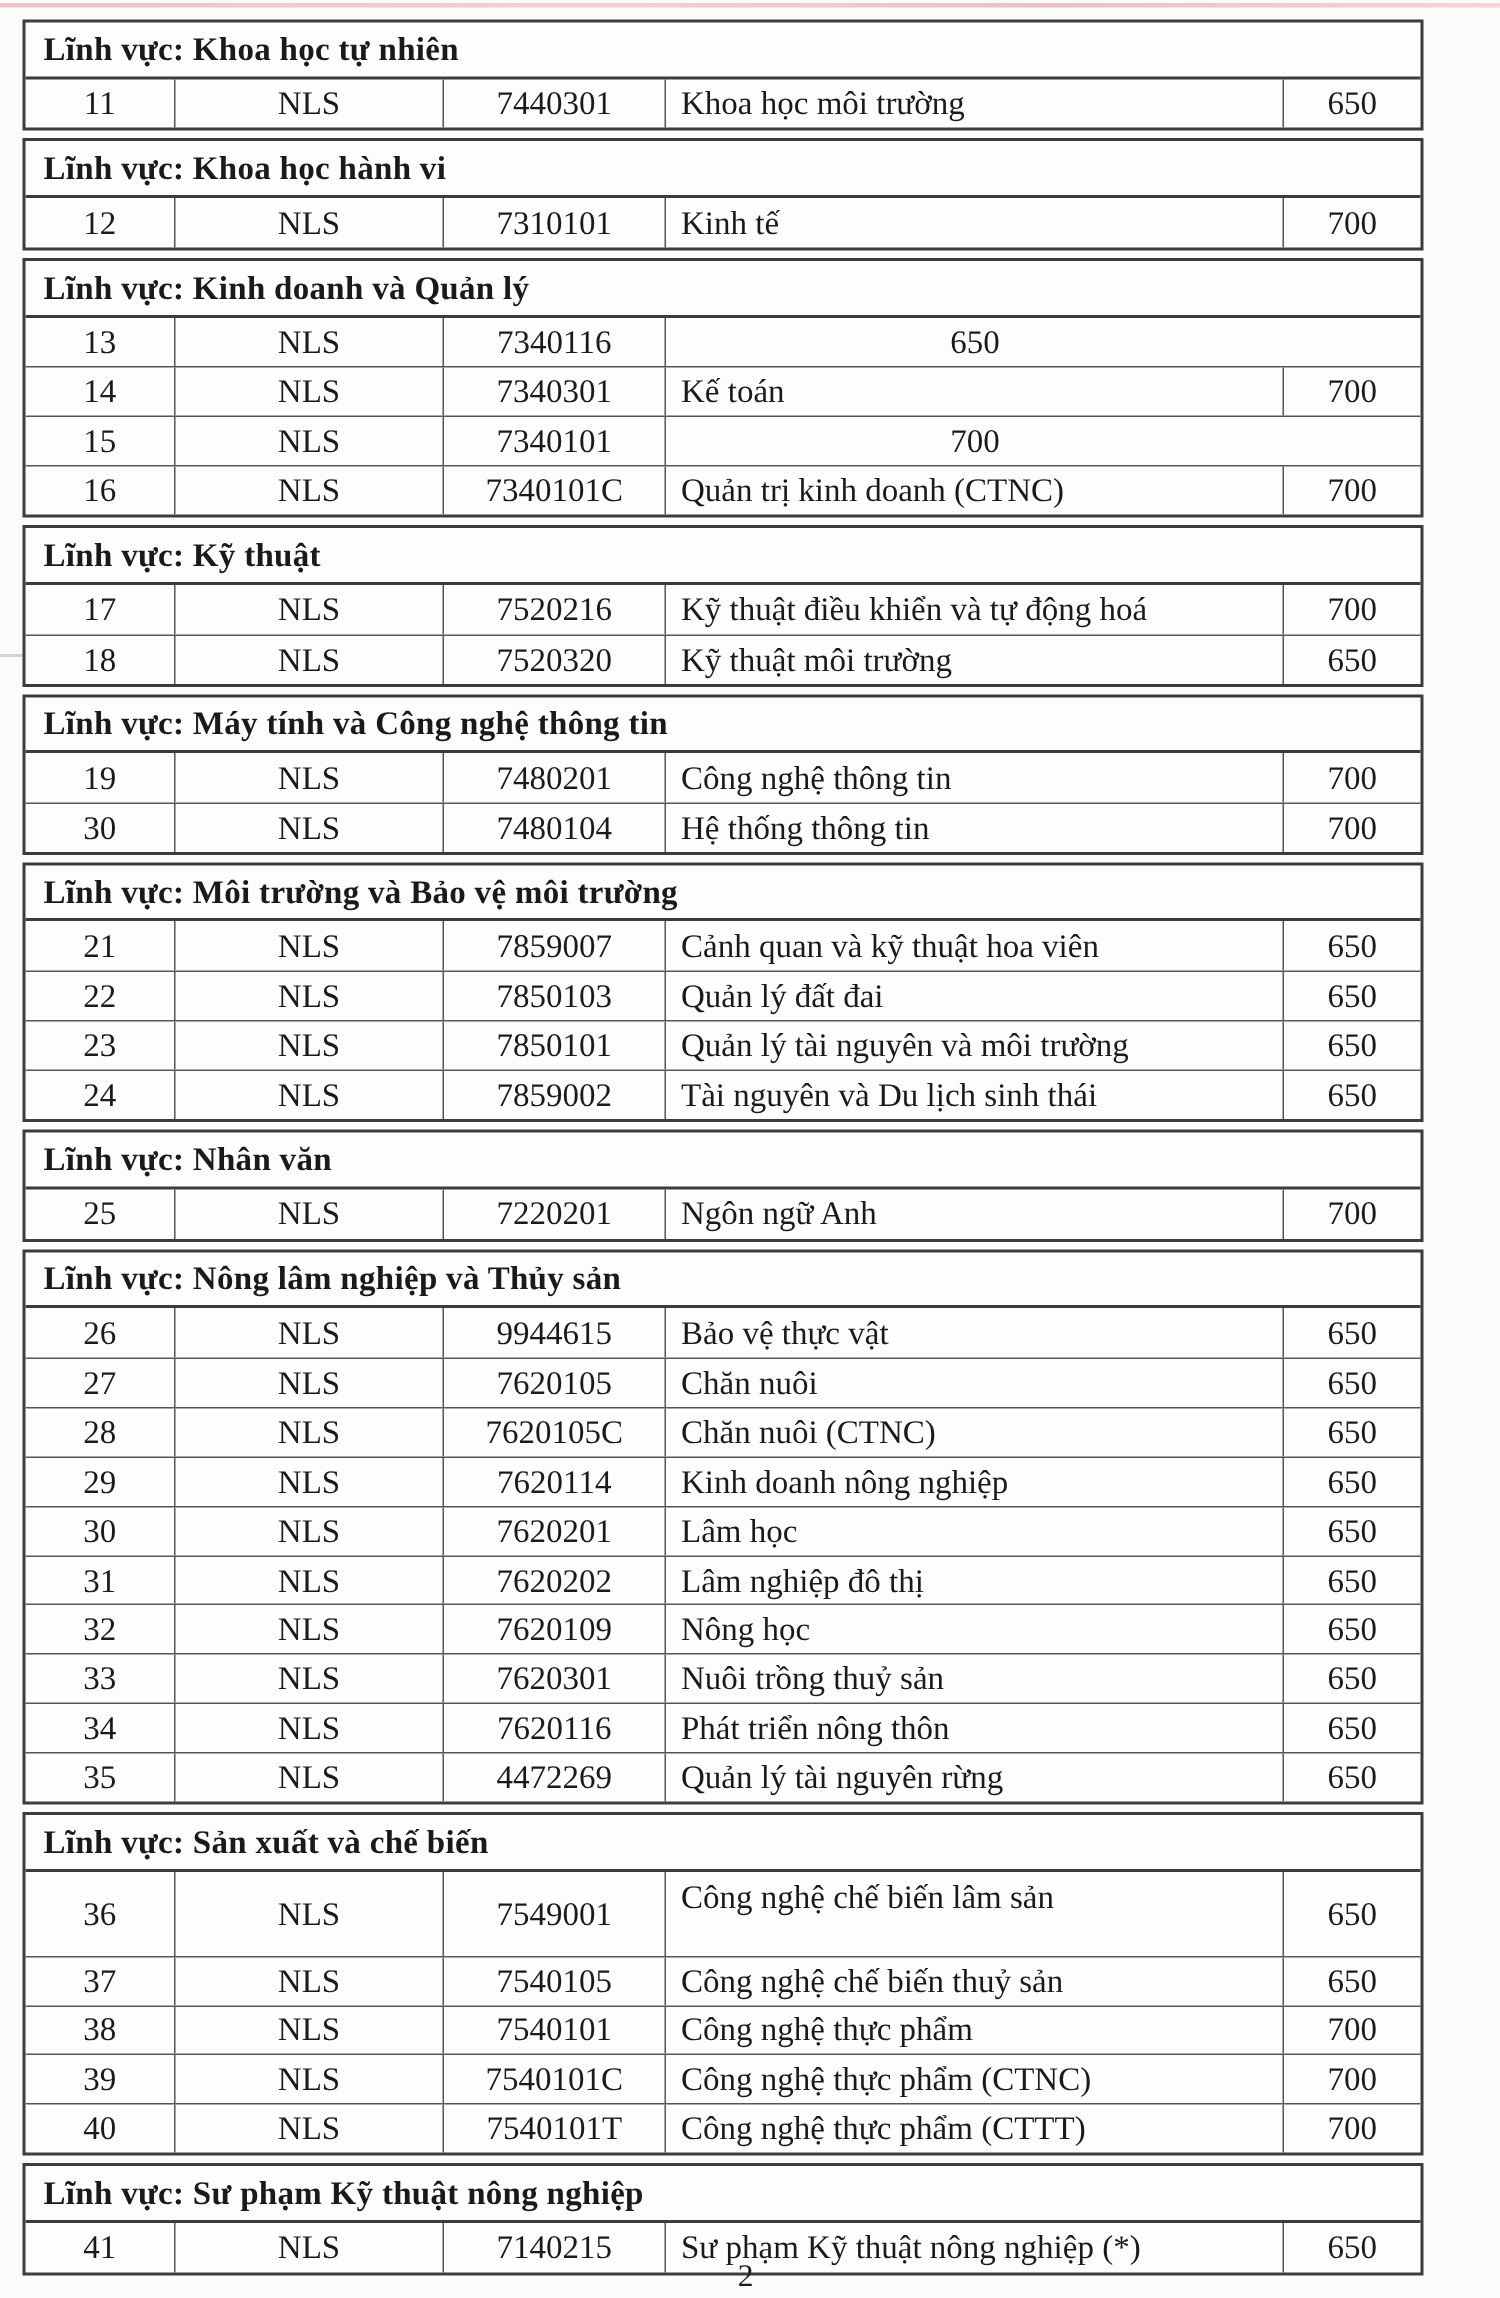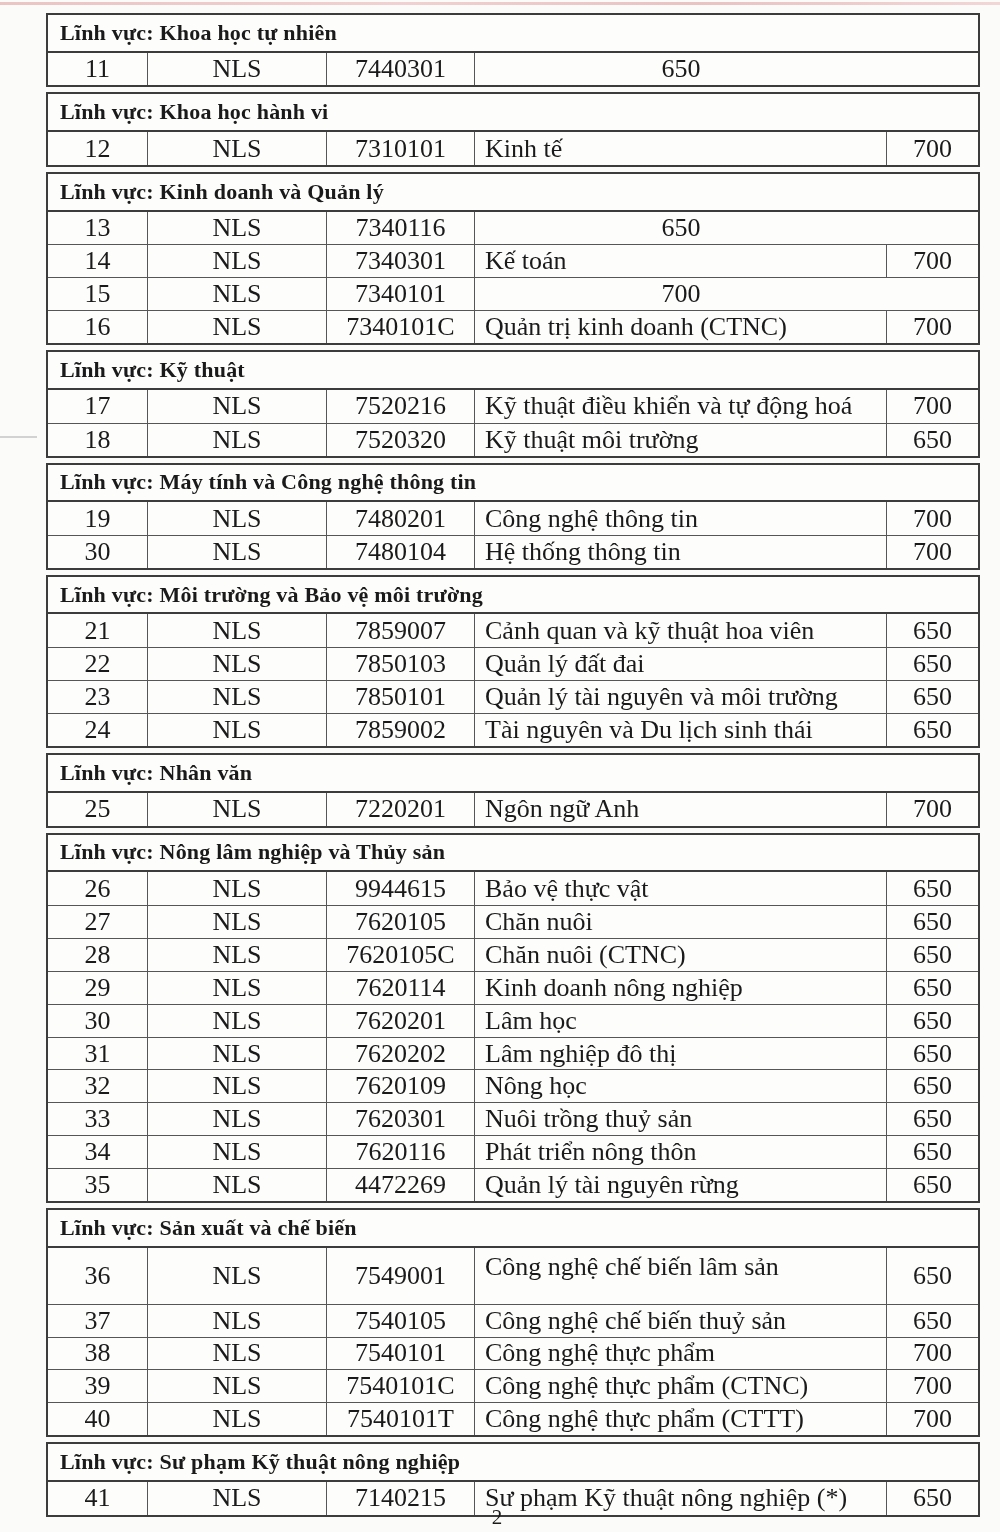--- a/index.html
+++ b/index.html
@@ -32,21 +32,21 @@
     opacity:.8;
   }
   .artifact-left{
     position:absolute; top:436px; left:0; width:37px; height:2px;
     background:#d2d2d2;
   }
   
   .doc-table{
     position:relative;
     width:934px;
-    margin-left:46px;
+    margin-left:15px;
     padding-top:13px;
   }
   .block{
     border:2px solid var(--border);
     background:#fdfdfc;
   }
   .block + .block{ margin-top:5px; }
   .section-head{
     height:var(--hh);
     display:flex;
@@ -54,21 +54,21 @@
     padding-left:12px;
     border-bottom:2px solid var(--border);
     font-weight:bold;
     font-size:22px;
     letter-spacing:.2px;
   }
   .row{
     display:grid;
     grid-template-columns:100px 179px 148px 412px auto;
     height:var(--rh);
-    font-size:26px;
+    font-size:22px;
   }
   .row + .row{ border-top:1.5px solid var(--inner); }
   .row.tall{ height:var(--th); }
   .cell{
     display:flex;
     align-items:center;
     justify-content:center;
     overflow:hidden;
     white-space:nowrap;
   }
@@ -99,20 +99,21 @@
   <div class="artifact-left"></div>
   <div class="doc-table" id="table-root">
       <section class="block">
         <div class="section-head">
           <span>Lĩnh vực: Khoa học tự nhiên</span>
         </div>
         <div class="row">
           <div class="cell stt">11</div>
           <div class="cell school">NLS</div>
           <div class="cell code">7440301</div>
+          <div class="cell name">Khoa học môi trường</div>
           <div class="cell score">650</div>
         </div>
       </section>
       <section class="block">
         <div class="section-head">
           <span>Lĩnh vực: Khoa học hành vi</span>
         </div>
         <div class="row">
           <div class="cell stt">12</div>
           <div class="cell school">NLS</div>

